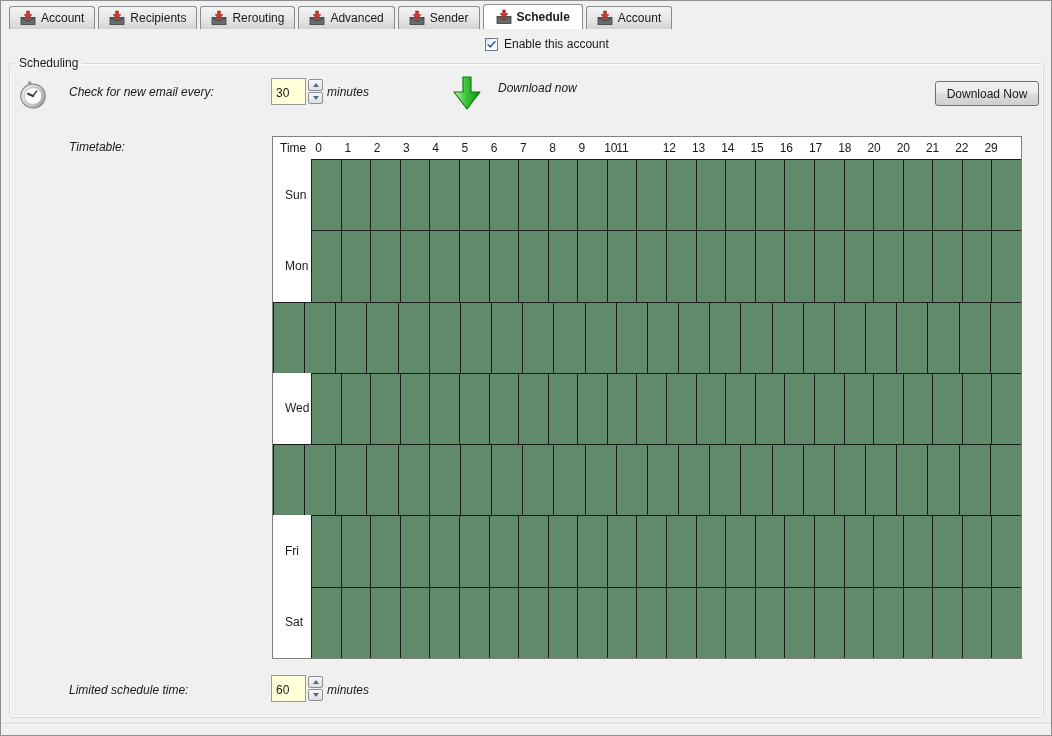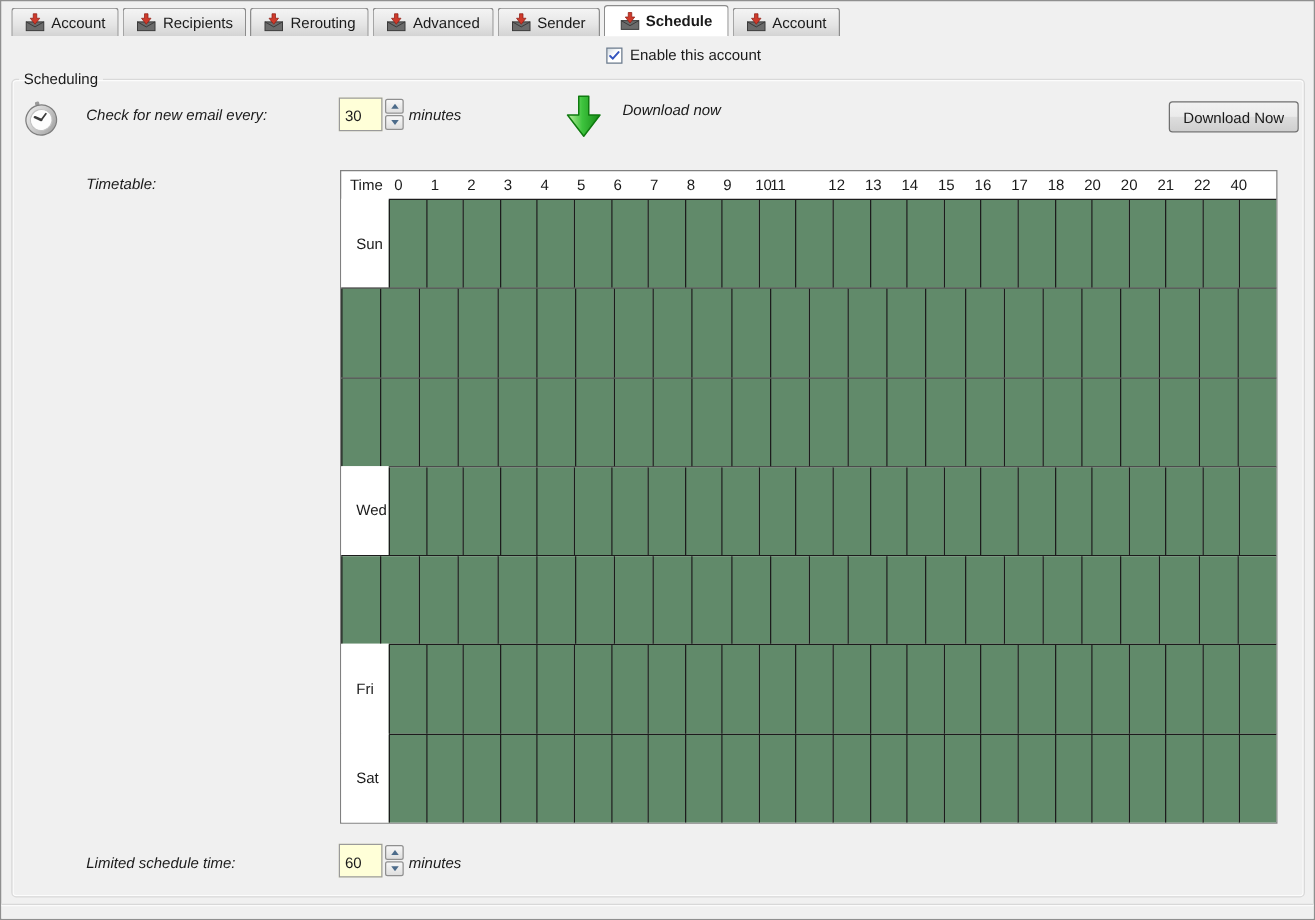--- a/index.html
+++ b/index.html
@@ -233,21 +233,21 @@
         <span class="hour-label" style="left: 426.25px;">13</span>
         <span class="hour-label" style="left: 455.5px;">14</span>
         <span class="hour-label" style="left: 484.75px;">15</span>
         <span class="hour-label" style="left: 514px;">16</span>
         <span class="hour-label" style="left: 543.25px;">17</span>
         <span class="hour-label" style="left: 572.5px;">18</span>
         <span class="hour-label" style="left: 601.75px;">20</span>
         <span class="hour-label" style="left: 631px;">20</span>
         <span class="hour-label" style="left: 660.25px;">21</span>
         <span class="hour-label" style="left: 689.5px; text-align: center;">22</span>
-        <span class="hour-label" style="left: 718.75px;">40</span>
+        <span class="hour-label" style="left: 718.75px;">29</span>
       </div>
     <div class="grid-rows">
         <div class="day-row">
           <div class="day-label">Sun</div>
           <div class="day-cells">
             <div class="cell" style="background: rgb(97, 138, 106);"></div>
             <div class="cell" style="background: rgb(97, 138, 106);"></div>
             <div class="cell" style="background: rgb(97, 138, 106);"></div>
             <div class="cell" style="background: rgb(97, 138, 106);"></div>
             <div class="cell" style="background: rgb(97, 138, 106);"></div>
@@ -266,20 +266,21 @@
             <div class="cell" style="background: rgb(97, 138, 106);"></div>
             <div class="cell" style="background: rgb(97, 138, 106);"></div>
             <div class="cell" style="background: rgb(97, 138, 106);"></div>
             <div class="cell" style="background: rgb(97, 138, 106);"></div>
             <div class="cell" style="background: rgb(97, 138, 106);"></div>
             <div class="cell" style="background: rgb(97, 138, 106);"></div>
             <div class="cell" style="background: rgb(97, 138, 106);"></div>
           </div>
         </div>
         <div class="day-row">
+          <div class="day-label">Mon</div>
           <div class="day-cells">
             <div class="cell" style="background: rgb(97, 138, 106);"></div>
             <div class="cell" style="background: rgb(97, 138, 106);"></div>
             <div class="cell" style="background: rgb(97, 138, 106);"></div>
             <div class="cell" style="background: rgb(97, 138, 106);"></div>
             <div class="cell" style="background: rgb(97, 138, 106);"></div>
             <div class="cell" style="background: rgb(97, 138, 106);"></div>
             <div class="cell" style="background: rgb(97, 138, 106);"></div>
             <div class="cell" style="background: rgb(97, 138, 106);"></div>
             <div class="cell" style="background: rgb(97, 138, 106);"></div>

